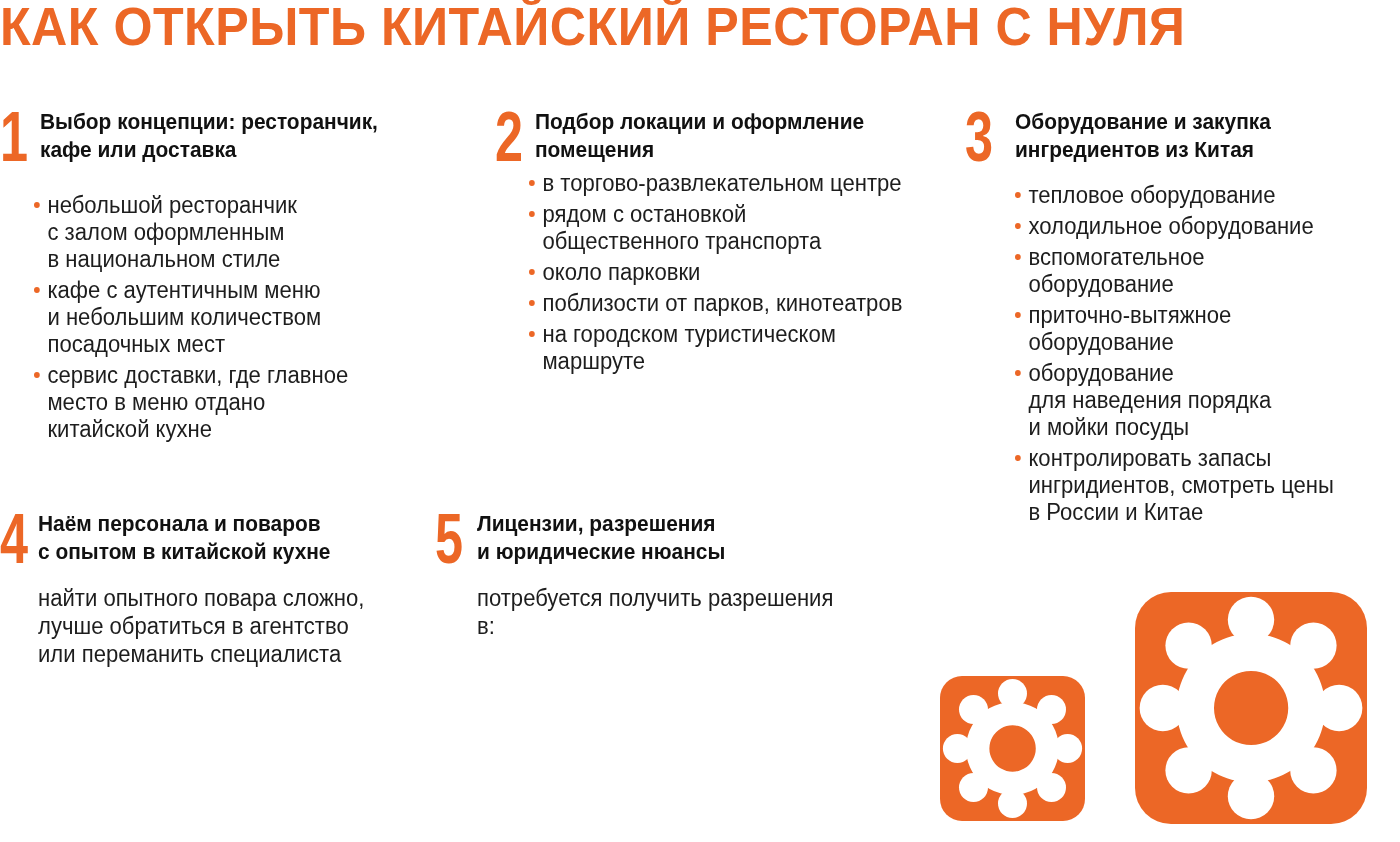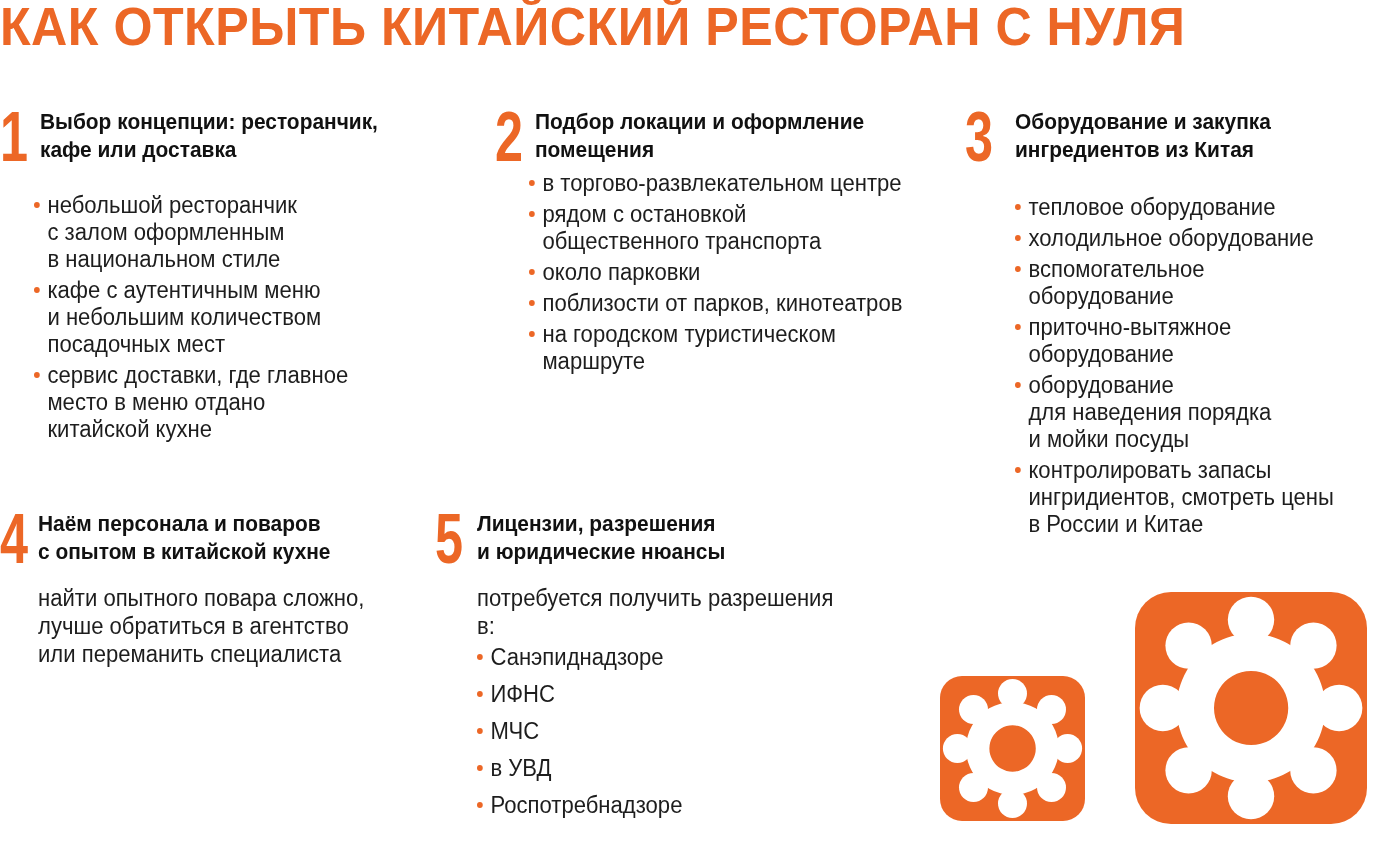--- a/index.html
+++ b/index.html
@@ -89,21 +89,21 @@
   #step1{left:0px;  top:108px; width:460px;}
   #step1 .head-text{margin-left:40px;}
   #step1 ul.bullets{margin-left:34px;margin-top:22px;}
 
   #step2{left:495px;top:108px; width:470px;}
   #step2 .head-text{margin-left:40px;}
   #step2 ul.bullets{margin-left:34px;}
 
   #step3{left:965px;top:108px; width:420px;}
   #step3 .head-text{margin-left:50px;}
-  #step3 ul.bullets{margin-left:50px;margin-top:24px;}
+  #step3 ul.bullets{margin-left:50px;margin-top:12px;}
 
   #step4{left:0px;  top:510px; width:420px;}
   #step4 .head-text{margin-left:38px;}
   #step4 .body-text{margin-left:38px;margin-top:12px;}
 
   #step5{left:435px;top:510px; width:420px;}
   #step5 .head-text{margin-left:42px;}
   #step5 .body-text{margin-left:42px;margin-top:12px;}
   #step5 ul.bullets{margin-left:42px;margin-top:4px;}
   #step5 ul.bullets li{margin-bottom:10px;}
@@ -190,27 +190,20 @@
 или переманить специалиста</div>
   </div>
 
   <div class="step" id="step5">
     <div class="step-head">
       <div class="num">5</div>
       <div class="head-text">Лицензии, разрешения
 и юридические нюансы</div>
     </div>
     <div class="body-text">потребуется получить разрешения в:</div>
-    <ul class="bullets">
-      <li><span class="dot"></span><span>Санэпиднадзоре</span></li>
-      <li><span class="dot"></span><span>ИФНС</span></li>
-      <li><span class="dot"></span><span>МЧС</span></li>
-      <li><span class="dot"></span><span>в УВД</span></li>
-      <li><span class="dot"></span><span>Роспотребнадзоре</span></li>
-    </ul>
   </div>
 
   <div class="tile" id="tile-small">
     <svg viewBox="0 0 100 100" xmlns="http://www.w3.org/2000/svg">
       <g fill="#ffffff">
         <circle cx="50" cy="12" r="10"></circle>
         <circle cx="76.9" cy="23.1" r="10"></circle>
         <circle cx="88" cy="50" r="10"></circle>
         <circle cx="76.9" cy="76.9" r="10"></circle>
         <circle cx="50" cy="88" r="10"></circle>

